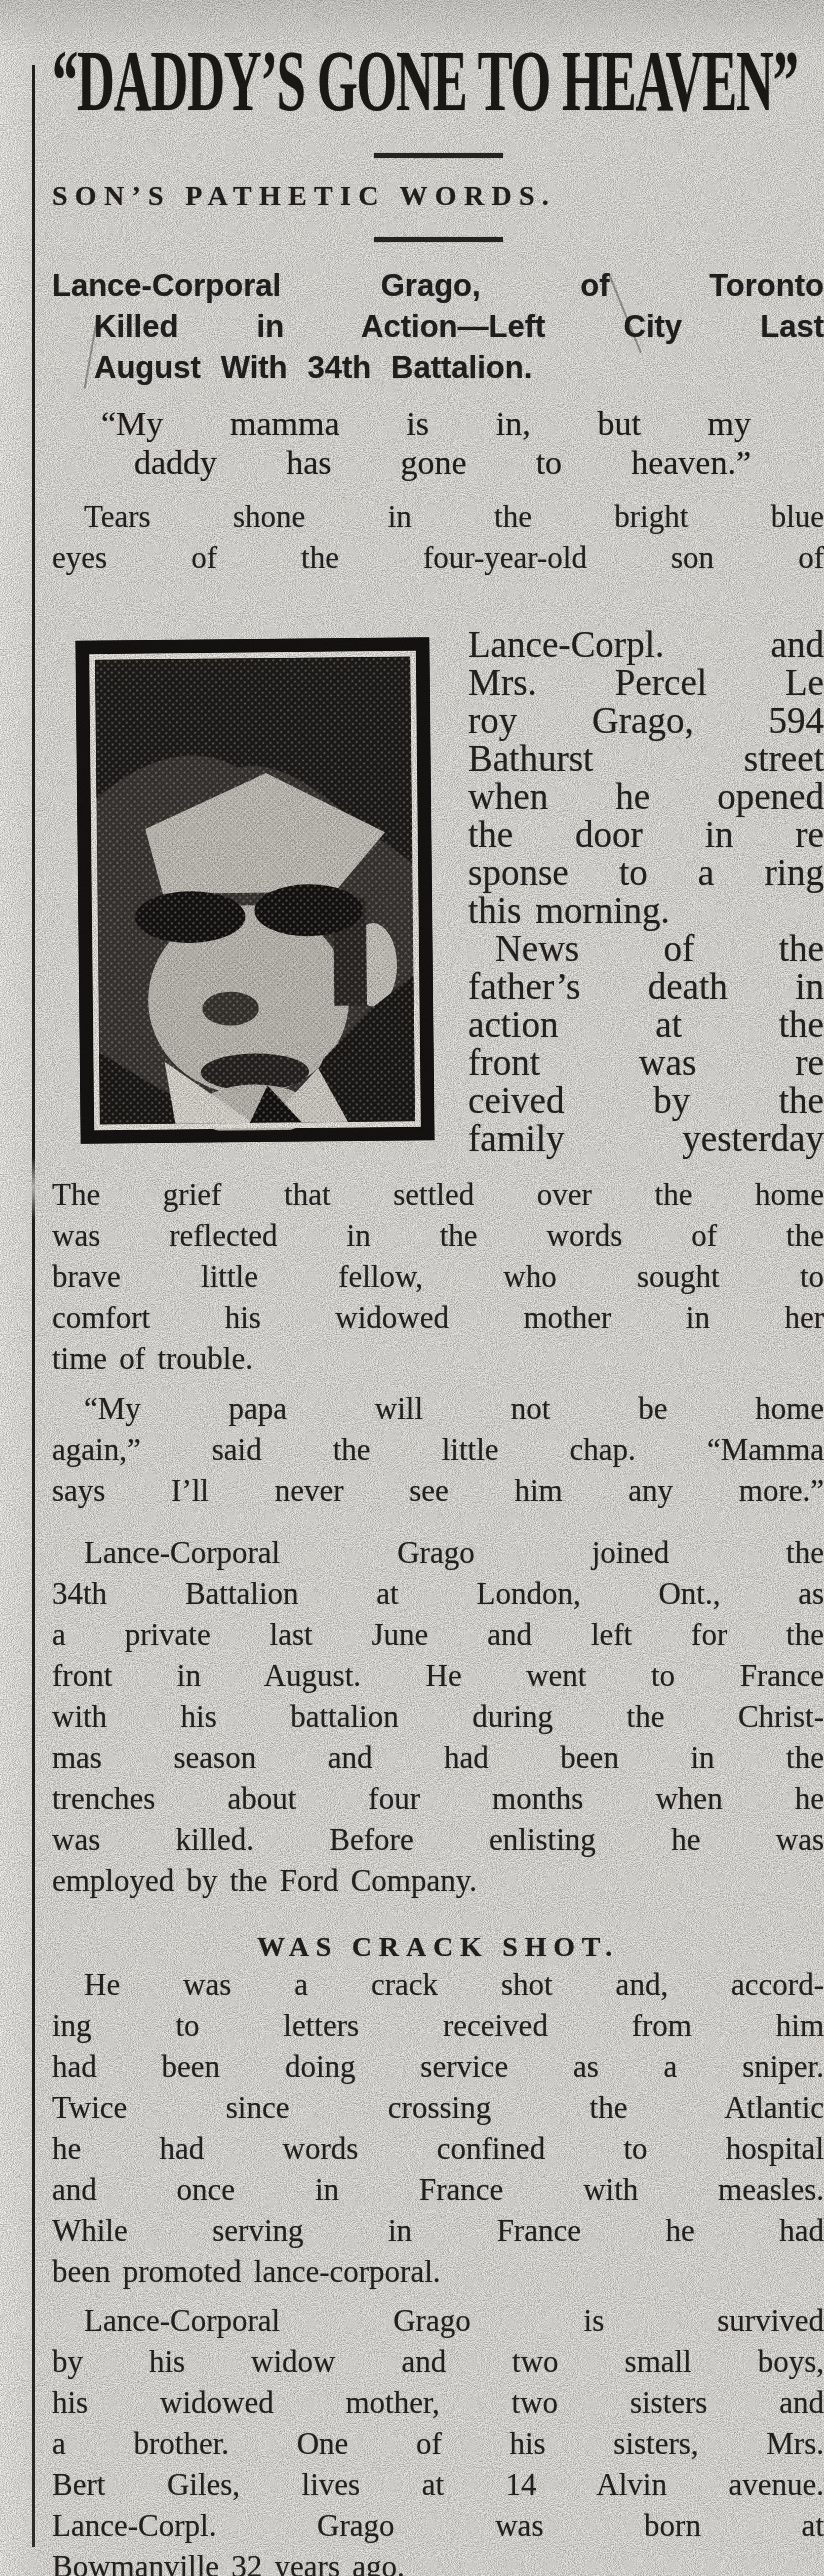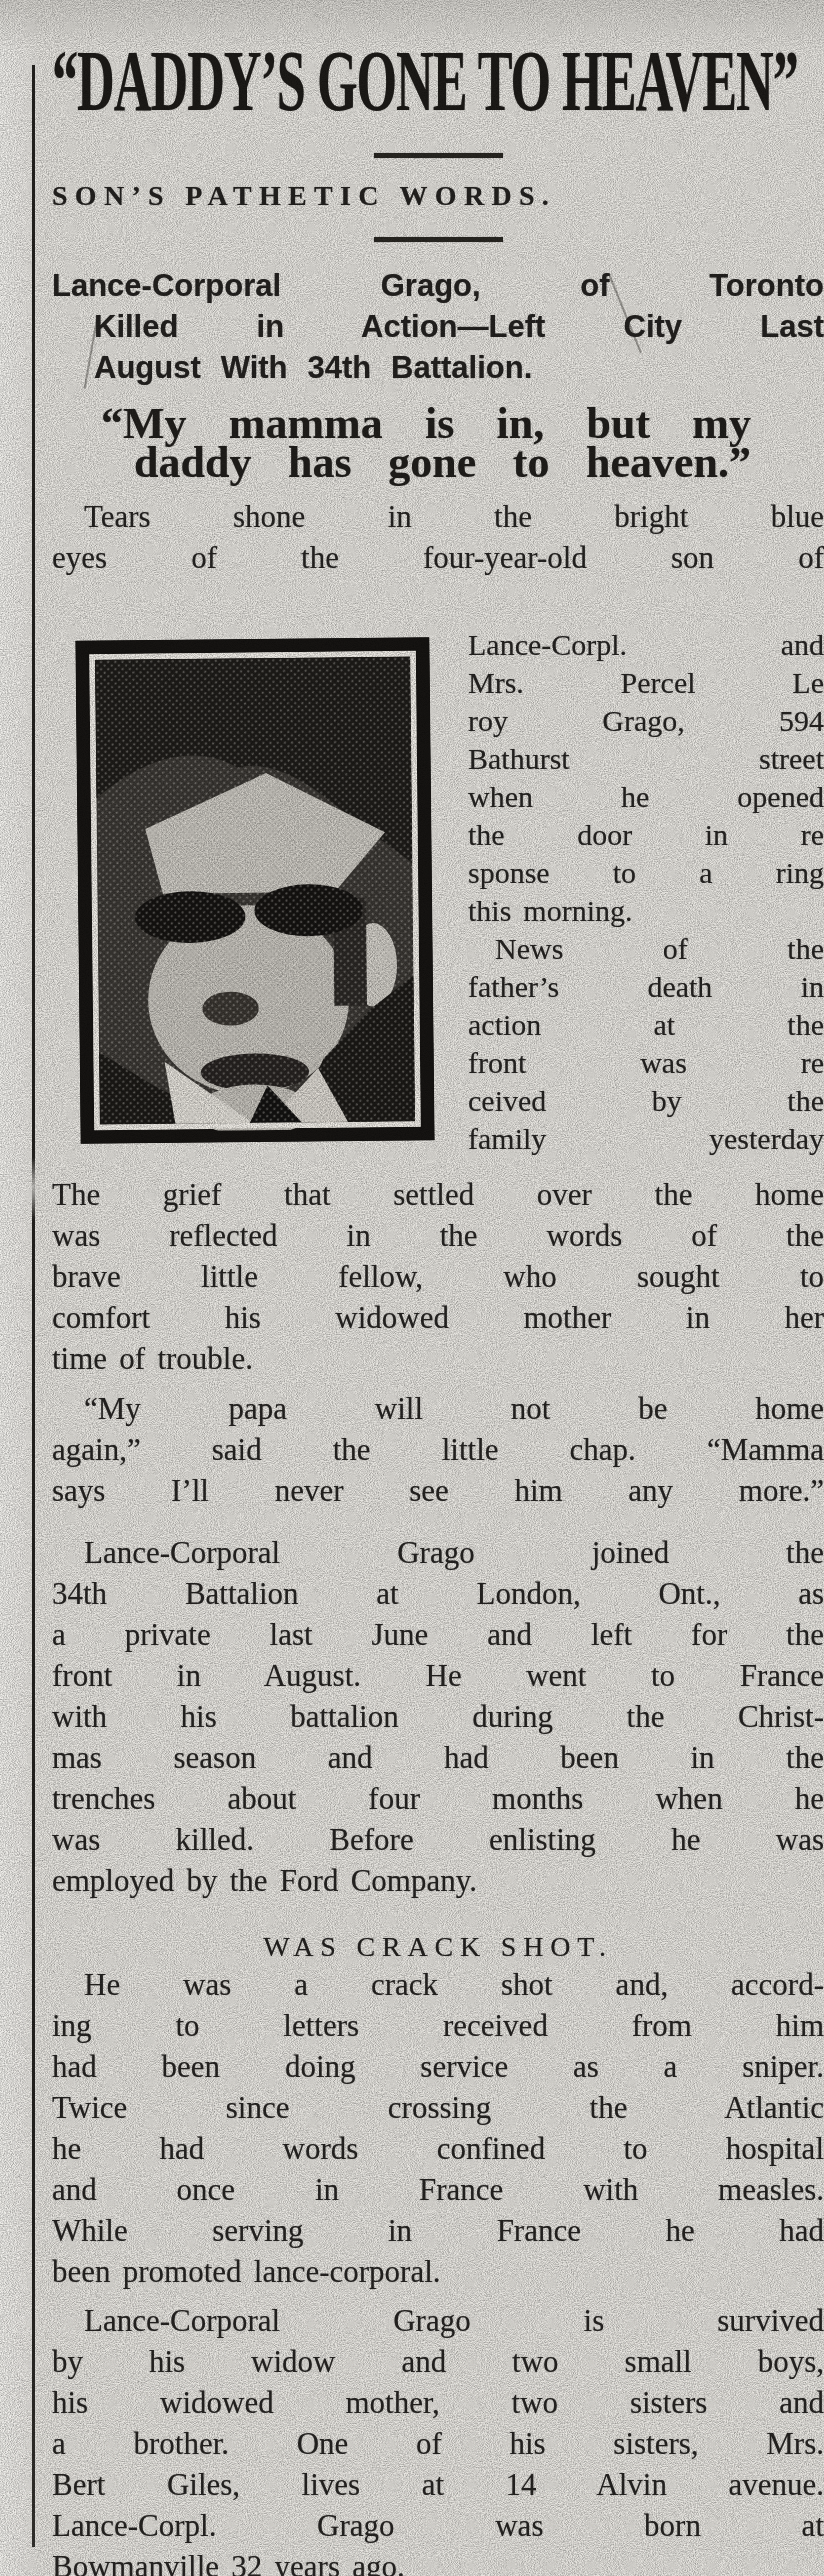--- a/index.html
+++ b/index.html
@@ -40,41 +40,40 @@
   .deck{
     margin-top:22.6px;font-family:"Liberation Sans","DejaVu Sans",sans-serif;
     font-weight:bold;font-size:31px;line-height:41px;word-spacing:11.3px;
     color:#242220;text-shadow:0 0 1.1px rgba(36,34,32,.4);
   }
   .deck .ln + .ln{padding-left:42px;}
   .deck .ln:last-child{text-align-last:left;}
 
   .pullquote{
     margin-top:16px;margin-left:49px;width:650px;
-    font-size:44px;line-height:39px;word-spacing:5.6px;
+    font-size:34px;line-height:39px;word-spacing:5.6px;
     text-shadow:0 0 1.1px rgba(33,31,28,.45);
-    font-weight:bold;
   }
   .pullquote .ln:last-child{padding-left:33px;}
 
   .bodytext{font-size:31px;line-height:41px;word-spacing:4.5px;color:#262422;
     text-shadow:0 0 1.1px rgba(38,36,34,.42);}
   .intro{margin-top:13.5px;}
 
   .photosec{position:relative;margin-top:8px;height:537px;}
   .photo{position:absolute;left:26px;top:13.5px;width:354px;height:503px;
     transform:rotate(-0.6deg);}
-  .wrapcol{margin-left:416px;width:356px;font-size:30px;line-height:38px;
+  .wrapcol{margin-left:416px;width:356px;font-size:37px;line-height:38px;
     word-spacing:4.5px;color:#262422;text-shadow:0 0 1.1px rgba(38,36,34,.42);margin-top:48px;}
   .wrap2 .ln:first-child{text-indent:27px;}
 
   .b1{margin-top:11.3px;}
   .q2{margin-top:9px;}
   .b2{margin-top:21px;}
-  .crosshead{margin-top:29px;text-align:center;font-weight:normal;
+  .crosshead{margin-top:29px;text-align:center;font-weight:bold;
     font-size:28px;line-height:34px;letter-spacing:6.8px;color:#242220;
     text-shadow:0 0 1.1px rgba(36,34,32,.45);}
   .b3{}
   .b4{margin-top:8px;}
 
   .noise{position:absolute;left:0;top:0;width:100%;height:100%;
     opacity:.38;pointer-events:none;mix-blend-mode:multiply;}
   .scratch{position:absolute;background:rgba(52,50,46,.42);pointer-events:none;}
   .scratch-1{left:624px;top:271px;width:2.3px;height:85px;transform:rotate(-22deg);}
   .scratch-2{left:90px;top:316px;width:1.7px;height:73px;transform:rotate(10deg);}

